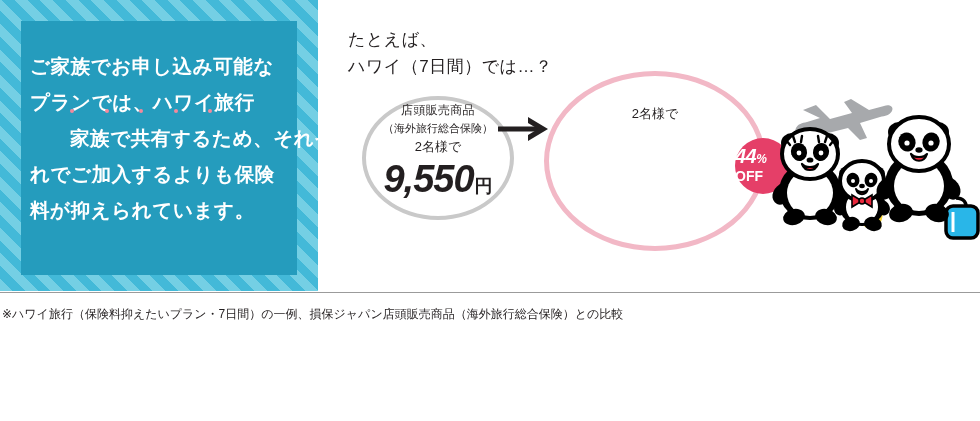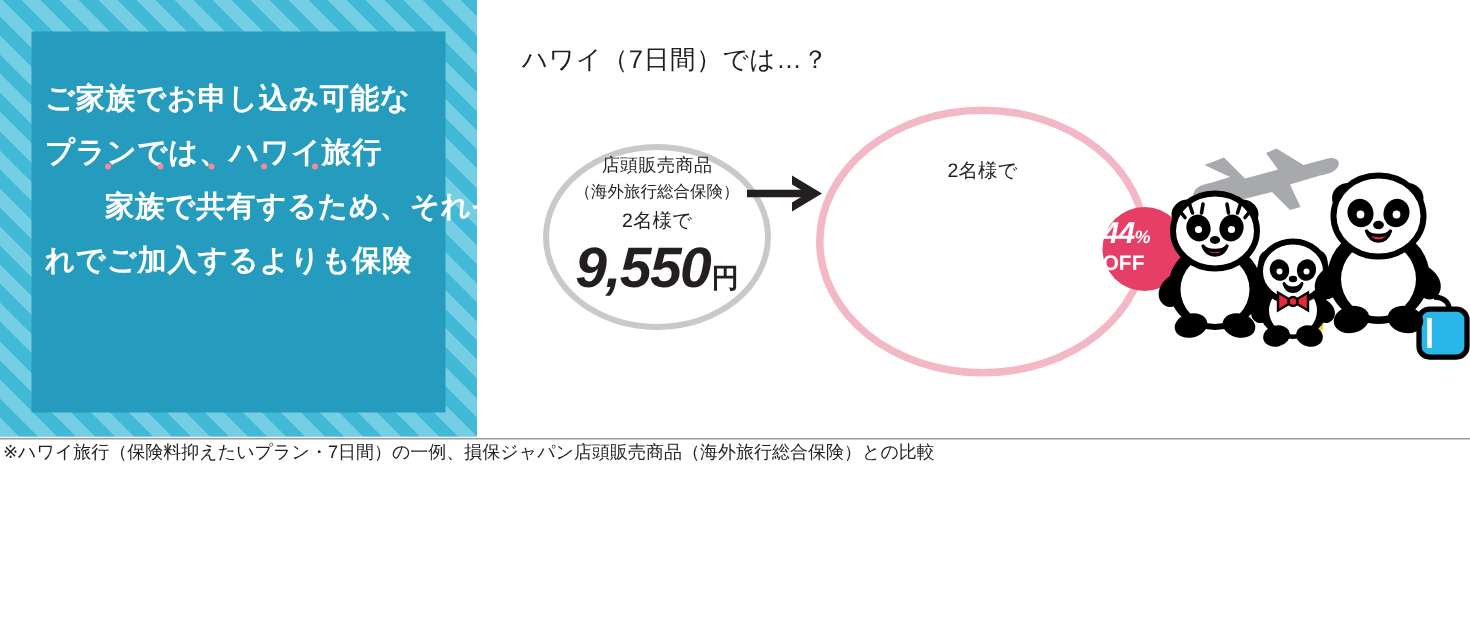--- a/index.html
+++ b/index.html
@@ -245,21 +245,21 @@
     position: absolute;
     left: 0;
     top: 292px;
     width: 980px;
     height: 1px;
     background: #9b9b9b;
   }
   .footnote {
     position: absolute;
     left: 2px;
-    top: 293px;
+    top: 306px;
     font-size: 12px;
     color: #231f20;
     letter-spacing: 0px;
     white-space: nowrap;
   }
 </style>
 </head>
 <body>
 
 <div id="stage">
@@ -270,24 +270,26 @@
       <span class="ln">ご家族でお申し込み可能な</span>
       <span class="ln">プランでは、ハワイ旅行</span>
       <span class="ln"><span class="emph"><span class="dots">
               <i></i>
               <i></i>
               <i></i>
               <i></i>
               <i></i>
             </span><span>家族で共有する</span></span><span>ため、それぞ</span></span>
       <span class="ln">れでご加入するよりも保険</span>
+      <span class="ln">料が抑えられています。</span>
     </div>
   </div>
 
   <div class="lead">
+    <div>たとえば、</div>
     <div>ハワイ（7日間）では…？</div>
   </div>
 
   <div class="circle-gray"></div>
   <div class="gray-body">
     <div class="gray-t1">店頭販売商品</div>
     <div class="gray-t2">（海外旅行総合保険）</div>
     <div class="gray-t3">2名様で</div>
     <div class="gray-price">
       <span class="num">9,550</span><span class="yen">円</span>

